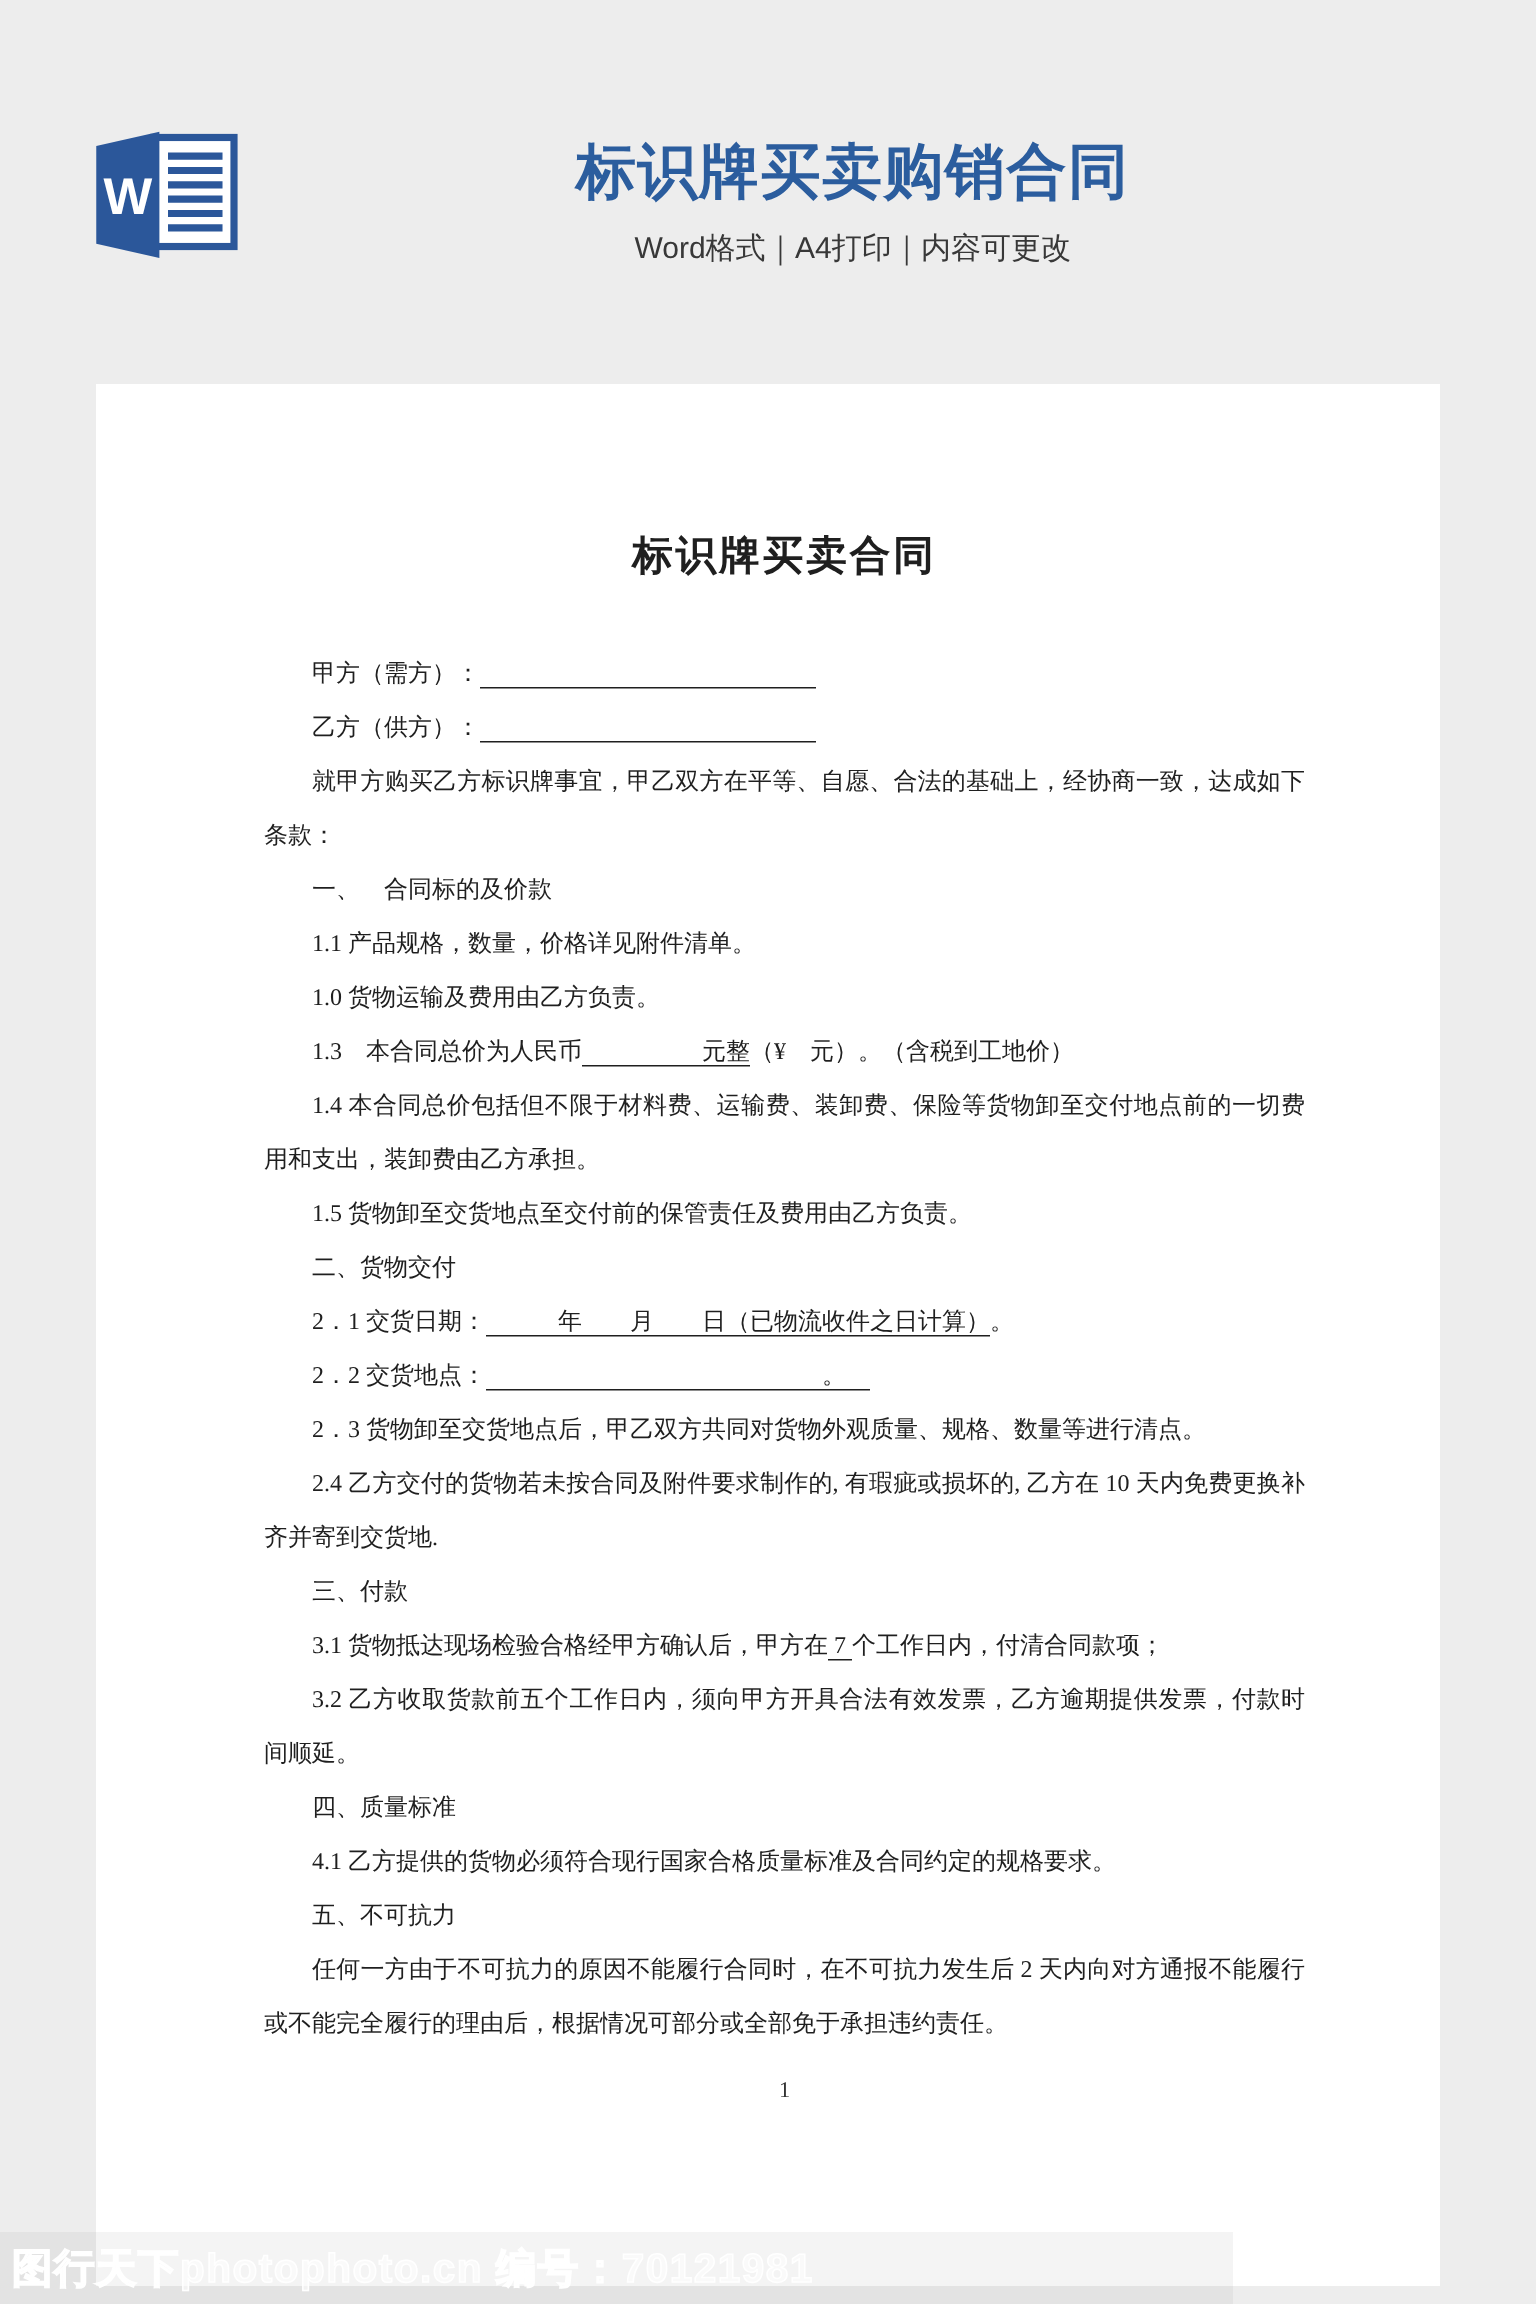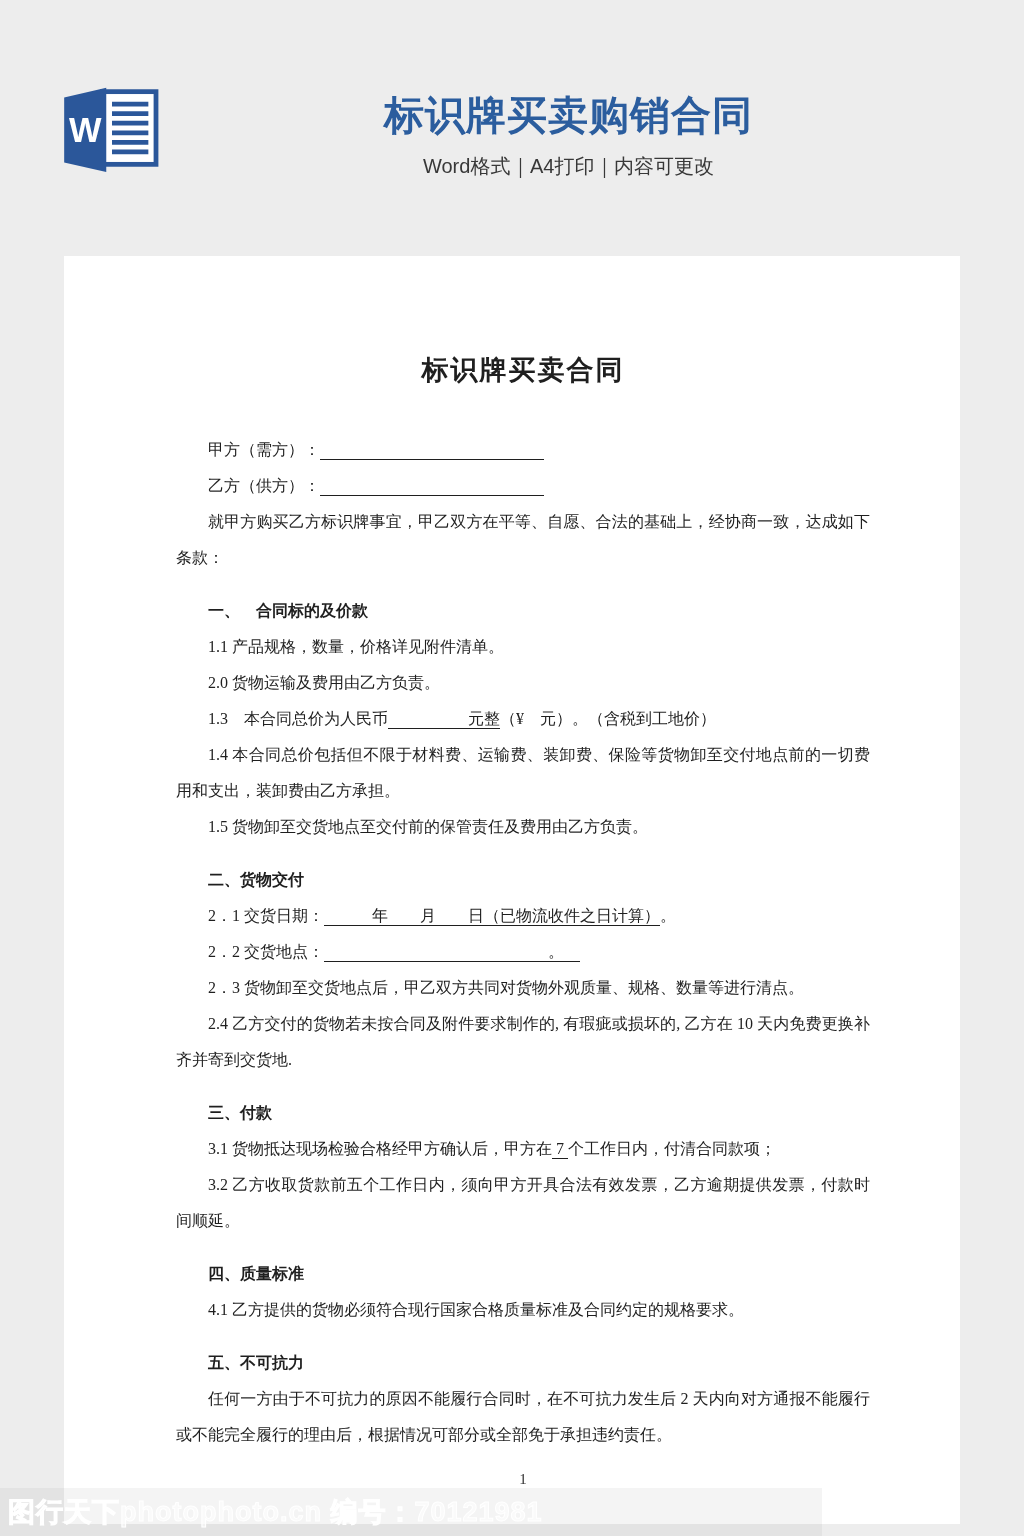--- a/index.html
+++ b/index.html
@@ -35,21 +35,21 @@
     padding:96px 90px 0 112px;
   }
   .doc-title {
     font-size:27px; line-height:36px; font-weight:bold;
     text-align:center; margin:0 0 44px 0; letter-spacing:2px;
   }
   .doc-card p {
     font-size:16px; line-height:36px; text-indent:2em;
     text-align:justify;
   }
-  .hd { font-weight:bold;margin-top:17px; }
+  .hd { font-weight:normal; }
   .ul {
     text-decoration:underline;
     text-decoration-thickness:1px;
     text-underline-offset:4px;
     text-decoration-skip-ink:none;
     white-space:pre;
     margin-top:24px;
   }
   .pagenum {
     margin-top:18px; text-align:center; font-size:15px; color:#333;
@@ -98,21 +98,21 @@
 <div class="doc-card">
   <h2 class="doc-title">标识牌买卖合同</h2>
 
   <p><span>甲方（需方）：</span><span class="ul">　　　　　　　　　　　　　　</span></p>
   <p><span>乙方（供方）：</span><span class="ul">　　　　　　　　　　　　　　</span></p>
 
   <p>就甲方购买乙方标识牌事宜，甲乙双方在平等、自愿、合法的基础上，经协商一致，达成如下条款：</p>
 
   <p class="hd">一、　合同标的及价款</p>
   <p>1.1 产品规格，数量，价格详见附件清单。</p>
-  <p>2.0 货物运输及费用由乙方负责。</p>
+  <p>1.0 货物运输及费用由乙方负责。</p>
   <p><span>1.3　本合同总价为人民币</span><span class="ul">　　　　　</span><span class="ul">元整</span><span>（¥　元）。（含税到工地价）</span></p>
   <p>1.4 本合同总价包括但不限于材料费、运输费、装卸费、保险等货物卸至交付地点前的一切费用和支出，装卸费由乙方承担。</p>
   <p>1.5 货物卸至交货地点至交付前的保管责任及费用由乙方负责。</p>
 
   <p class="hd">二、货物交付</p>
   <p><span>2．1 交货日期：</span><span class="ul">　　　年　　月　　日（已物流收件之日计算）</span><span>。</span></p>
   <p><span>2．2 交货地点：</span><span class="ul">　　　　　　　　　　　　　　。　</span></p>
   <p>2．3 货物卸至交货地点后，甲乙双方共同对货物外观质量、规格、数量等进行清点。</p>
   <p>2.4 乙方交付的货物若未按合同及附件要求制作的, 有瑕疵或损坏的, 乙方在 10 天内免费更换补齐并寄到交货地.</p>
 

